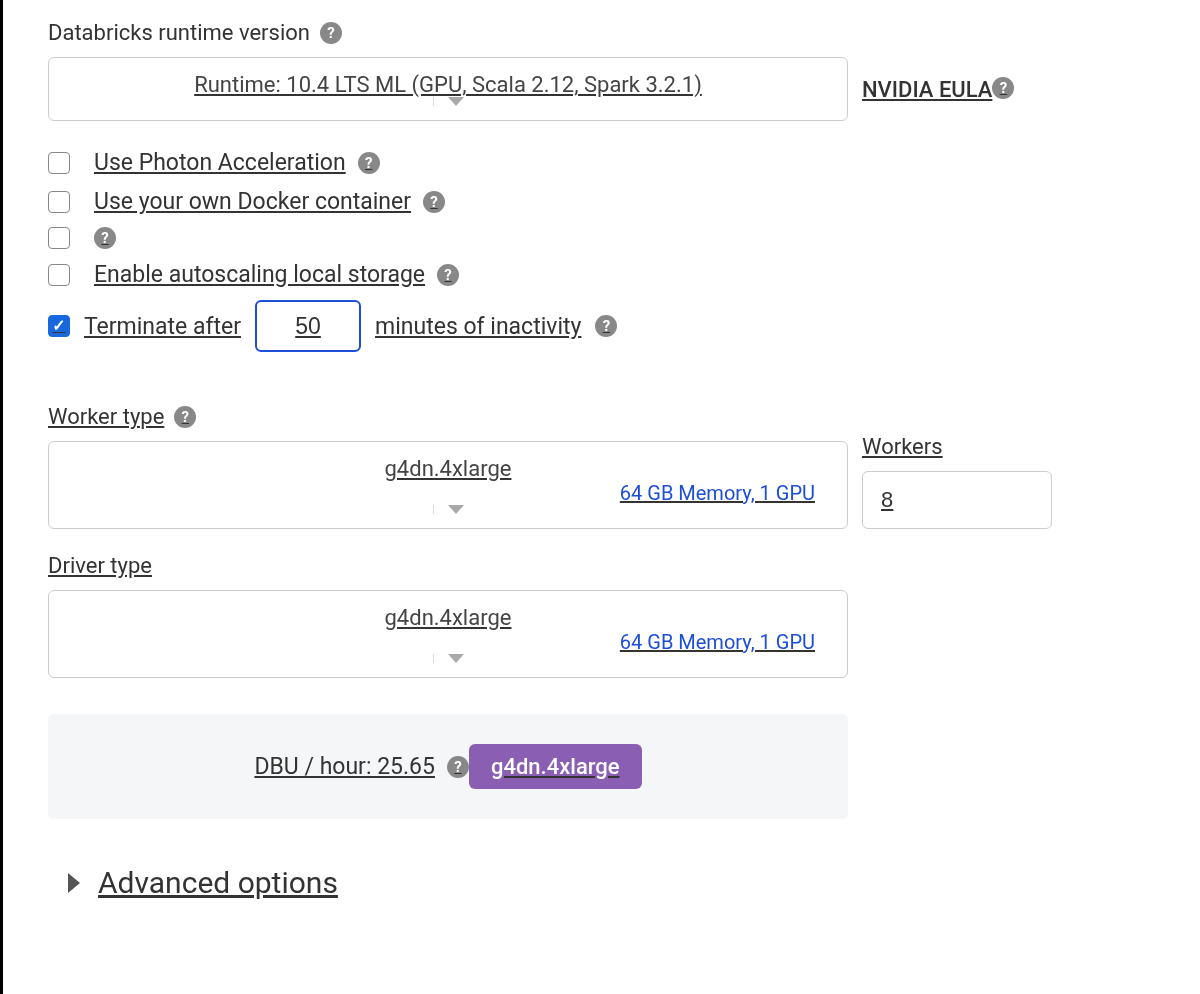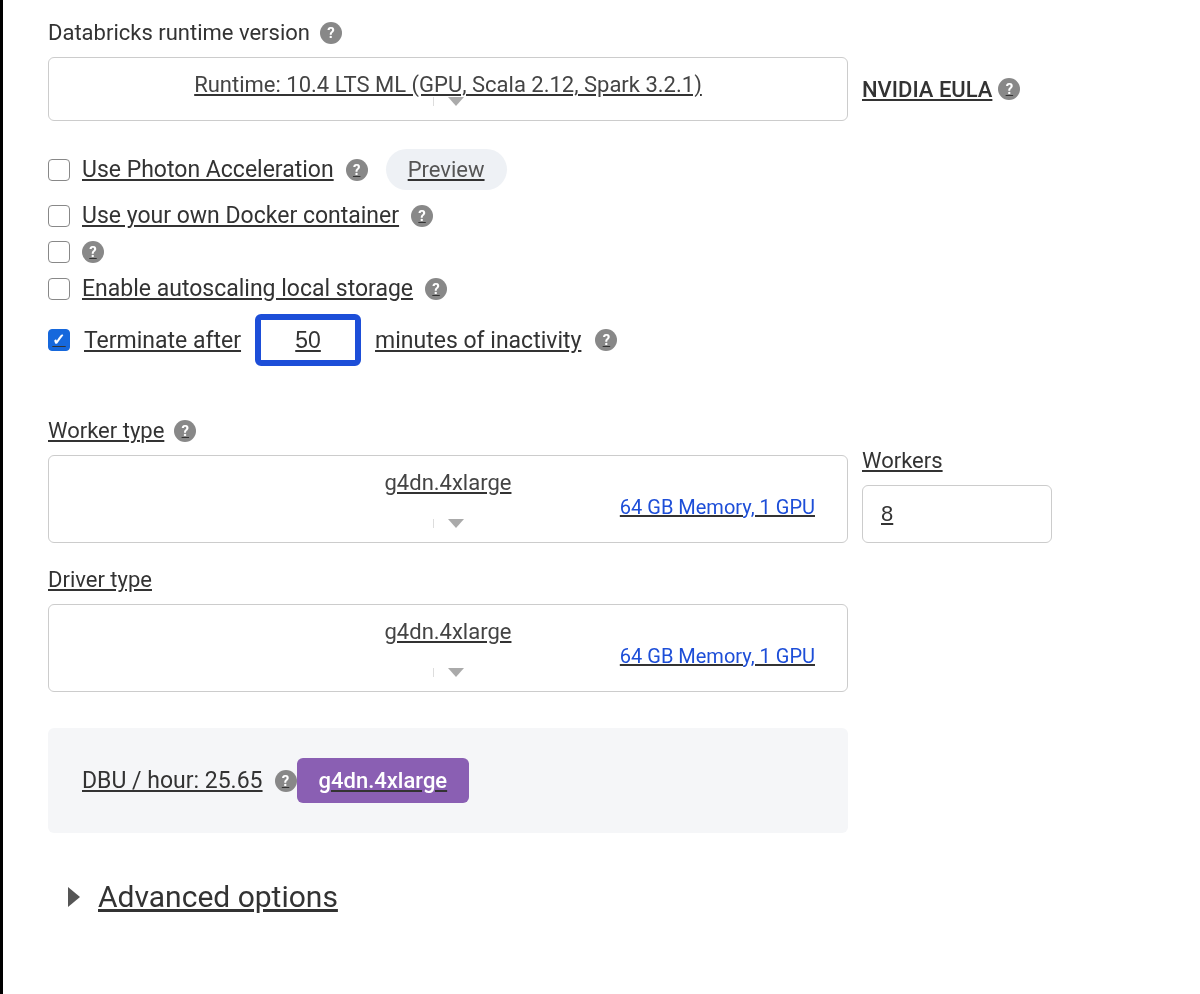--- a/index.html
+++ b/index.html
@@ -78,21 +78,21 @@
     .chevron-down {
       width: 0;
       height: 0;
       border-left: 8px solid transparent;
       border-right: 8px solid transparent;
       border-top: 9px solid #aaa;
     }
     .checkbox-row {
       display: flex;
       align-items: center;
-      gap: 12px;
+      gap: 24px;
       margin-bottom: 12px;
     }
     .checkbox {
       width: 22px;
       height: 22px;
       border: 1.5px solid #888;
       border-radius: 4px;
       background: #fff;
       flex-shrink: 0;
       cursor: pointer;
@@ -130,21 +130,21 @@
     }
     .section-heading {
       font-size: 24px;
       color: #333;
       margin-top: 36px;
       margin-bottom: 22px;
     }
     .number-input {
       width: 106px;
       height: 52px;
-      border: 6px solid #1d4ed8;
+      border: 2px solid #1d4ed8;
       border-radius: 6px;
       padding: 0 12px;
       font-size: 23px;
       text-align: center;
       color: #333;
     }
     .workers-panel {
       display: flex;
       gap: 14px;
       align-items: flex-end;
@@ -158,21 +158,21 @@
       height: 58px;
       border: 1px solid #ccc;
       border-radius: 6px;
       padding: 0 18px;
       font-size: 22px;
       color: #333;
     }
     .info-panel {
       display: flex;
       align-items: center;
-      justify-content: flex-start;
+      justify-content: center;
       background: #f5f6f8;
       border-radius: 6px;
       padding: 30px 34px;
       margin-top: 36px;
     }
     .dbu-text {
       font-size: 23px;
       color: #333;
       display: inline-flex;
       align-items: center;
@@ -203,22 +203,21 @@
     }
     .advanced-label {
       font-size: 30px;
       color: #333;
     }
     .eula-text {
       font-size: 22px;
       color: #333;
       font-weight: 500;
       display: inline-flex;
-      align-items: center;
-      gap: 6px;
+      gap: 0;
     }
     .spacer-v-28 { height: 28px; }
     .spacer-v-40 { height: 40px; }
     .spacer-v-24 { height: 24px; }
   </style>
 </head>
 <body>
 
 <div class="container">
 
@@ -242,21 +241,20 @@
   </div>
 
   <div class="spacer-v-28"></div>
 
   
   <div class="checkbox-row">
     <span class="checkbox"></span>
     <span class="checkbox-label">
       <span>Use Photon Acceleration</span>
       <span class="help-icon">?</span>
-      <span class="preview-pill">Preview</span>
     </span>
   </div>
 
   
   <div class="checkbox-row">
     <span class="checkbox"></span>
     <span class="checkbox-label">
       <span>Use your own Docker container</span>
       <span class="help-icon">?</span>
     </span>

